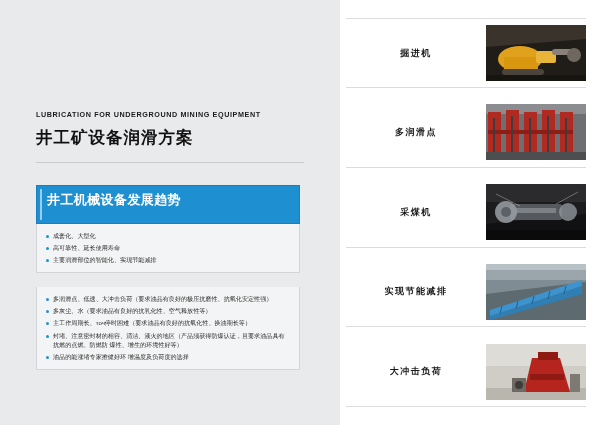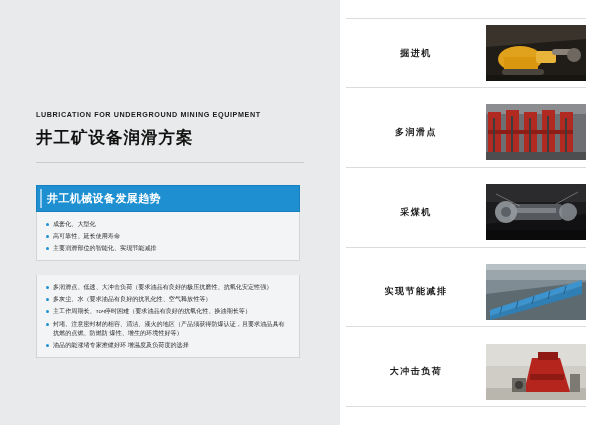--- a/index.html
+++ b/index.html
@@ -49,23 +49,23 @@
     width: 268px;
     height: 1px;
     background: #c9cbcd;
   }
   
   .block { margin-top: 22px; width: 264px; }
   .block + .block { margin-top: 14px; }
   .block-head {
     background: #1e90d2;
     color: #ffffff;
-    font-size: 11px;
+    font-size: 13px;
     font-weight: bold;
-    padding: 5px 8px 5px 10px;
+    padding: 5px 8px 14px 10px;
     letter-spacing: 0.4px;
     border: 1px solid #1880c0;
     position: relative;
   }
   .block-head::before {
     content: "";
     position: absolute;
     left: 3px; top: 3px; bottom: 3px;
     width: 2px;
     background: #ffffff;

